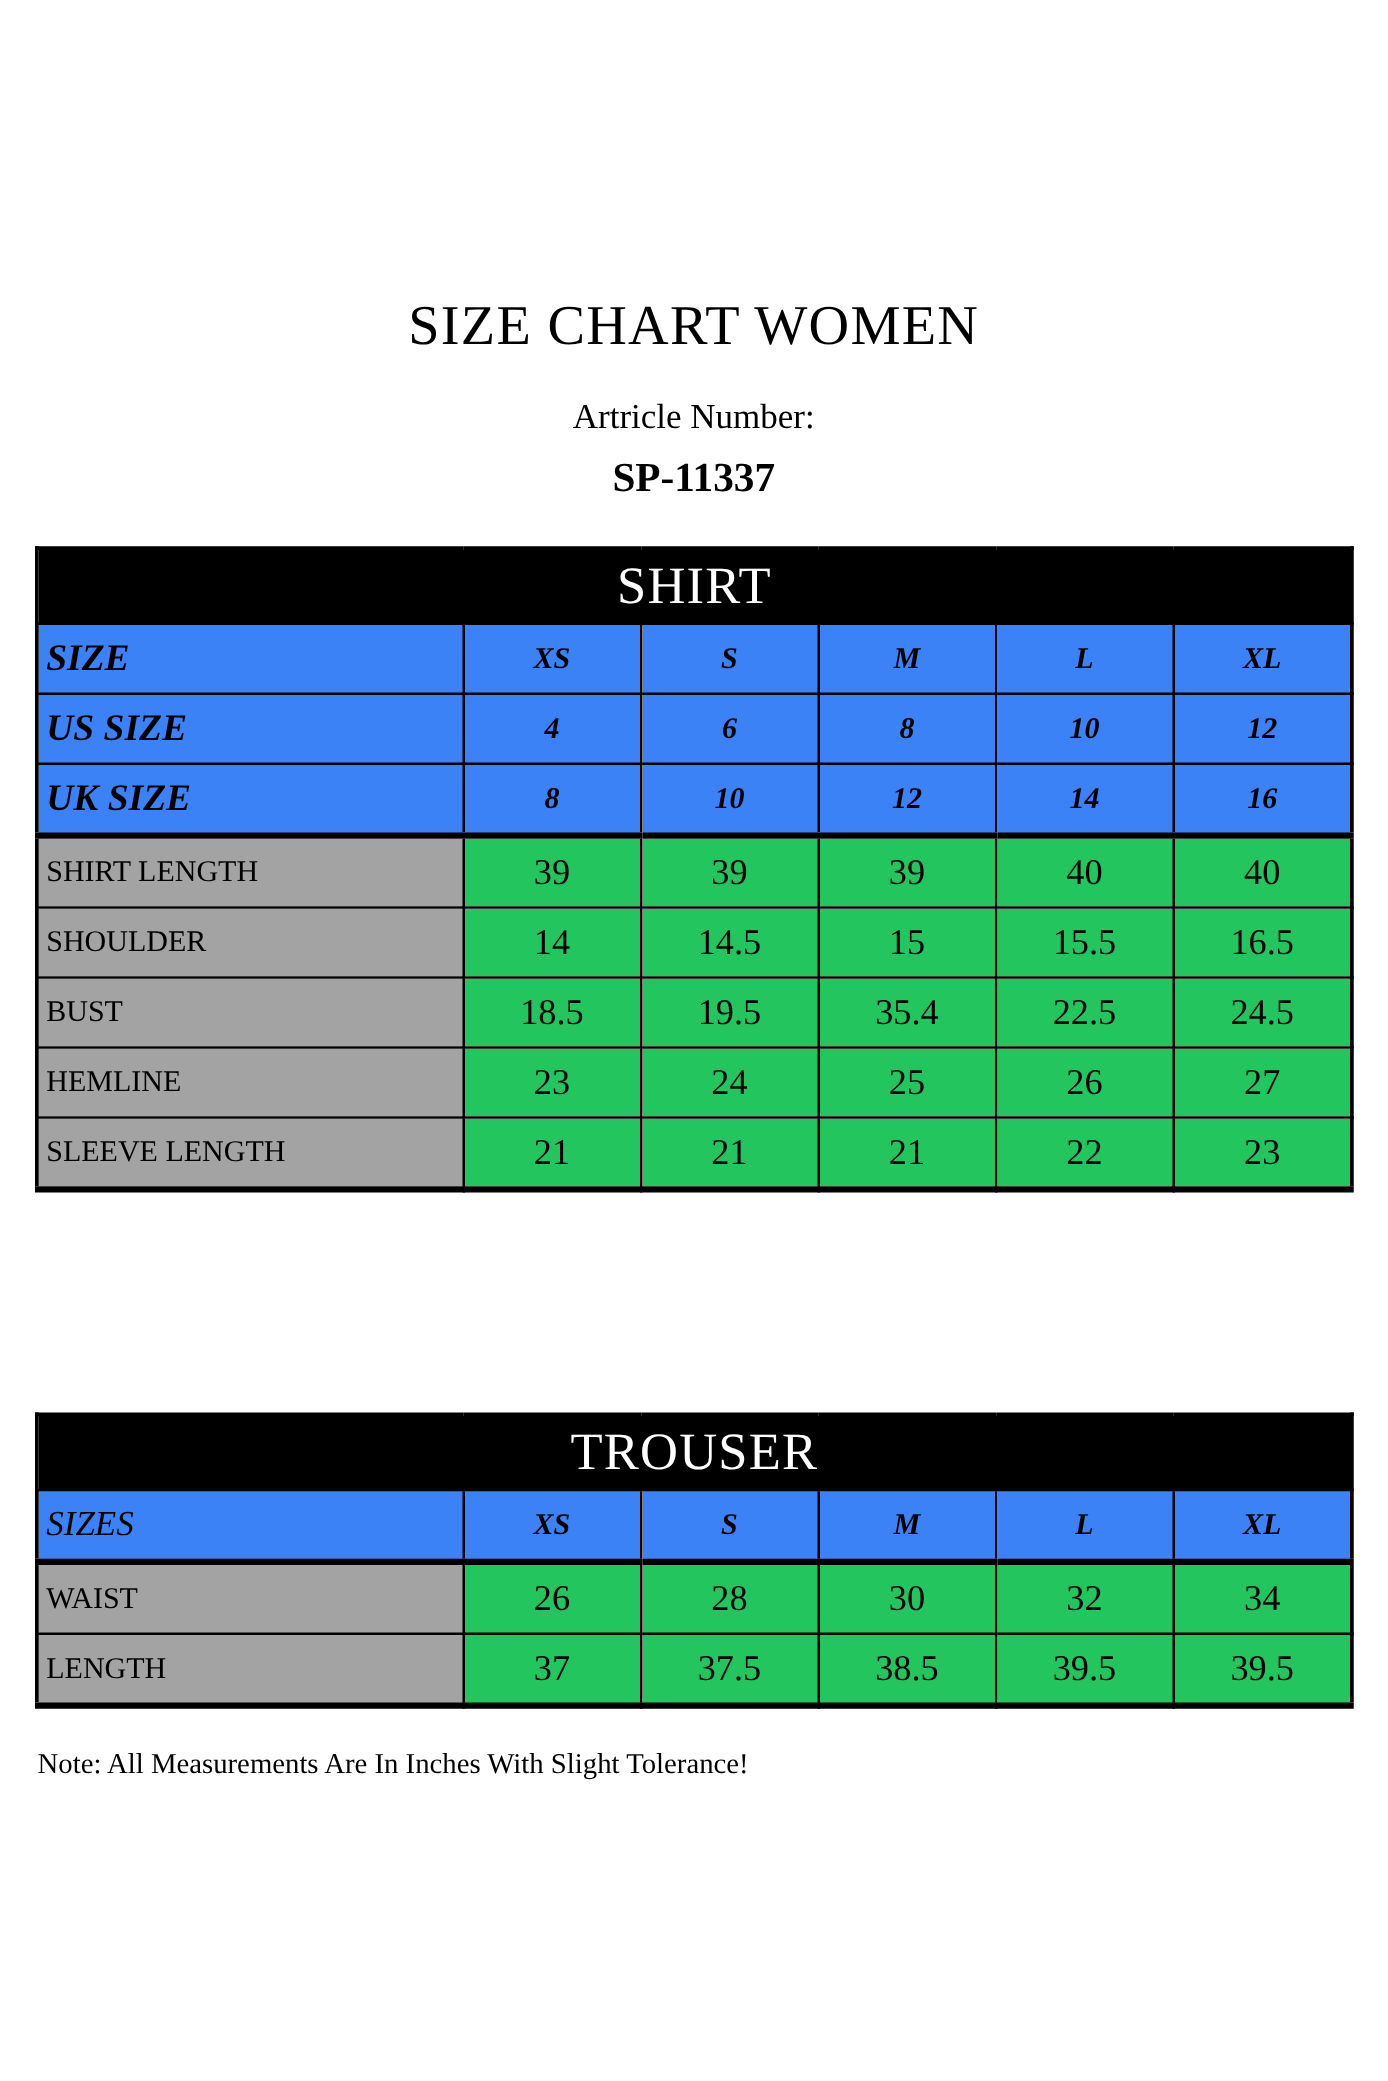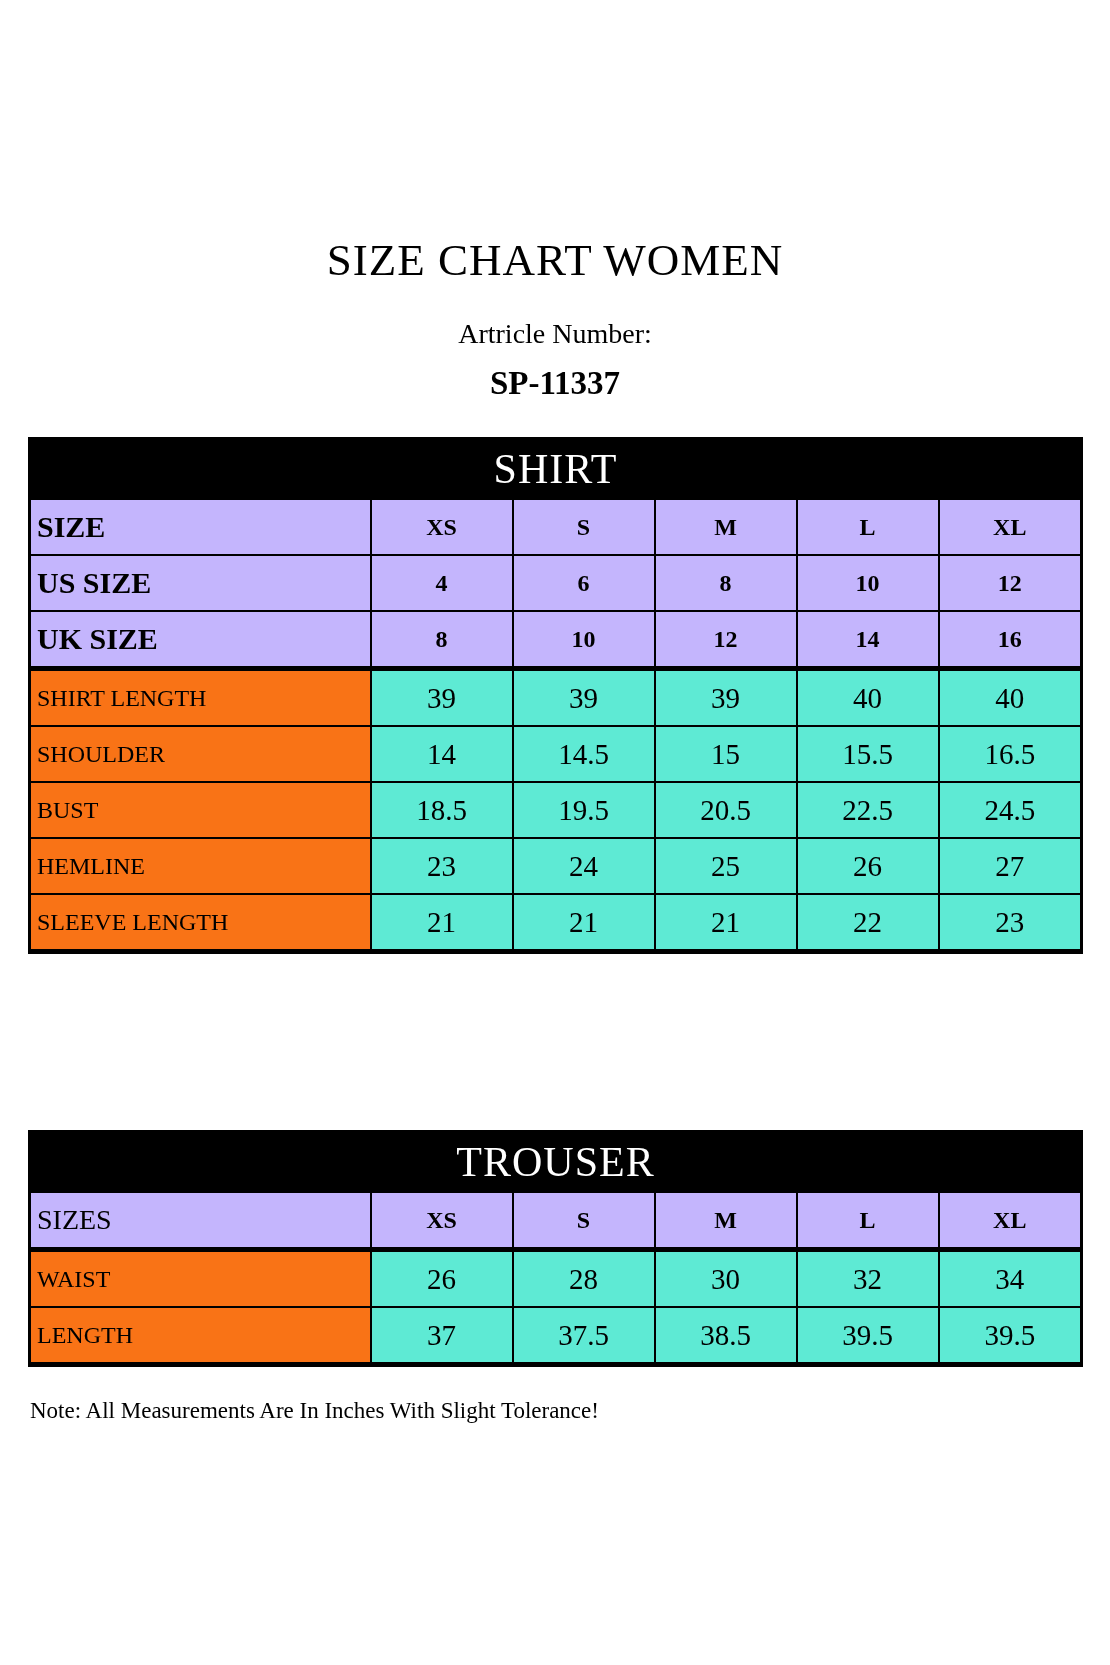--- a/index.html
+++ b/index.html
@@ -37,31 +37,31 @@
     font-weight: normal;
     font-size: 42px;
     height: 56px;
     letter-spacing: 1px;
   }
   tr td { height: 52px; }
 
   td.lbl {
     text-align: left;
     padding-left: 6px;
-    background: #f97316;
+    background: #a3a3a3;
   }
   td.val { text-align: center; }
 
-  tr.r-size td        { background: #c4b5fd; }
+  tr.r-size td        { background: #3b82f6; font-style: italic; }
   tr.r-size td.lbl    { font-weight: bold; font-size: 30px; }
   tr.r-size td.val    { font-weight: bold; font-size: 24px; }
   tr.r-size td.lbl.plain { font-weight: normal; font-size: 28px; }
 
   tr.r-meas td.lbl { font-weight: normal; font-size: 24px; }
-  tr.r-meas td.val { background: #5eead4; font-weight: normal; font-size: 29px; }
+  tr.r-meas td.val { background: #22c55e; font-weight: normal; font-size: 29px; }
 
   tr.thick td { border-bottom: 5px solid #000; margin-top: 13px; }
 
   .note {
     position: absolute;
     left: 30px;
     top: 1398px;
     font-size: 23px;
   }
 </style>
@@ -124,21 +124,21 @@
       <td class="val">14</td>
       <td class="val">14.5</td>
       <td class="val">15</td>
       <td class="val">15.5</td>
       <td class="val">16.5</td>
     </tr>
     <tr class="r-meas">
       <td class="lbl">BUST</td>
       <td class="val">18.5</td>
       <td class="val">19.5</td>
-      <td class="val">20.5</td>
+      <td class="val">35.4</td>
       <td class="val">22.5</td>
       <td class="val">24.5</td>
     </tr>
     <tr class="r-meas">
       <td class="lbl">HEMLINE</td>
       <td class="val">23</td>
       <td class="val">24</td>
       <td class="val">25</td>
       <td class="val">26</td>
       <td class="val">27</td>

